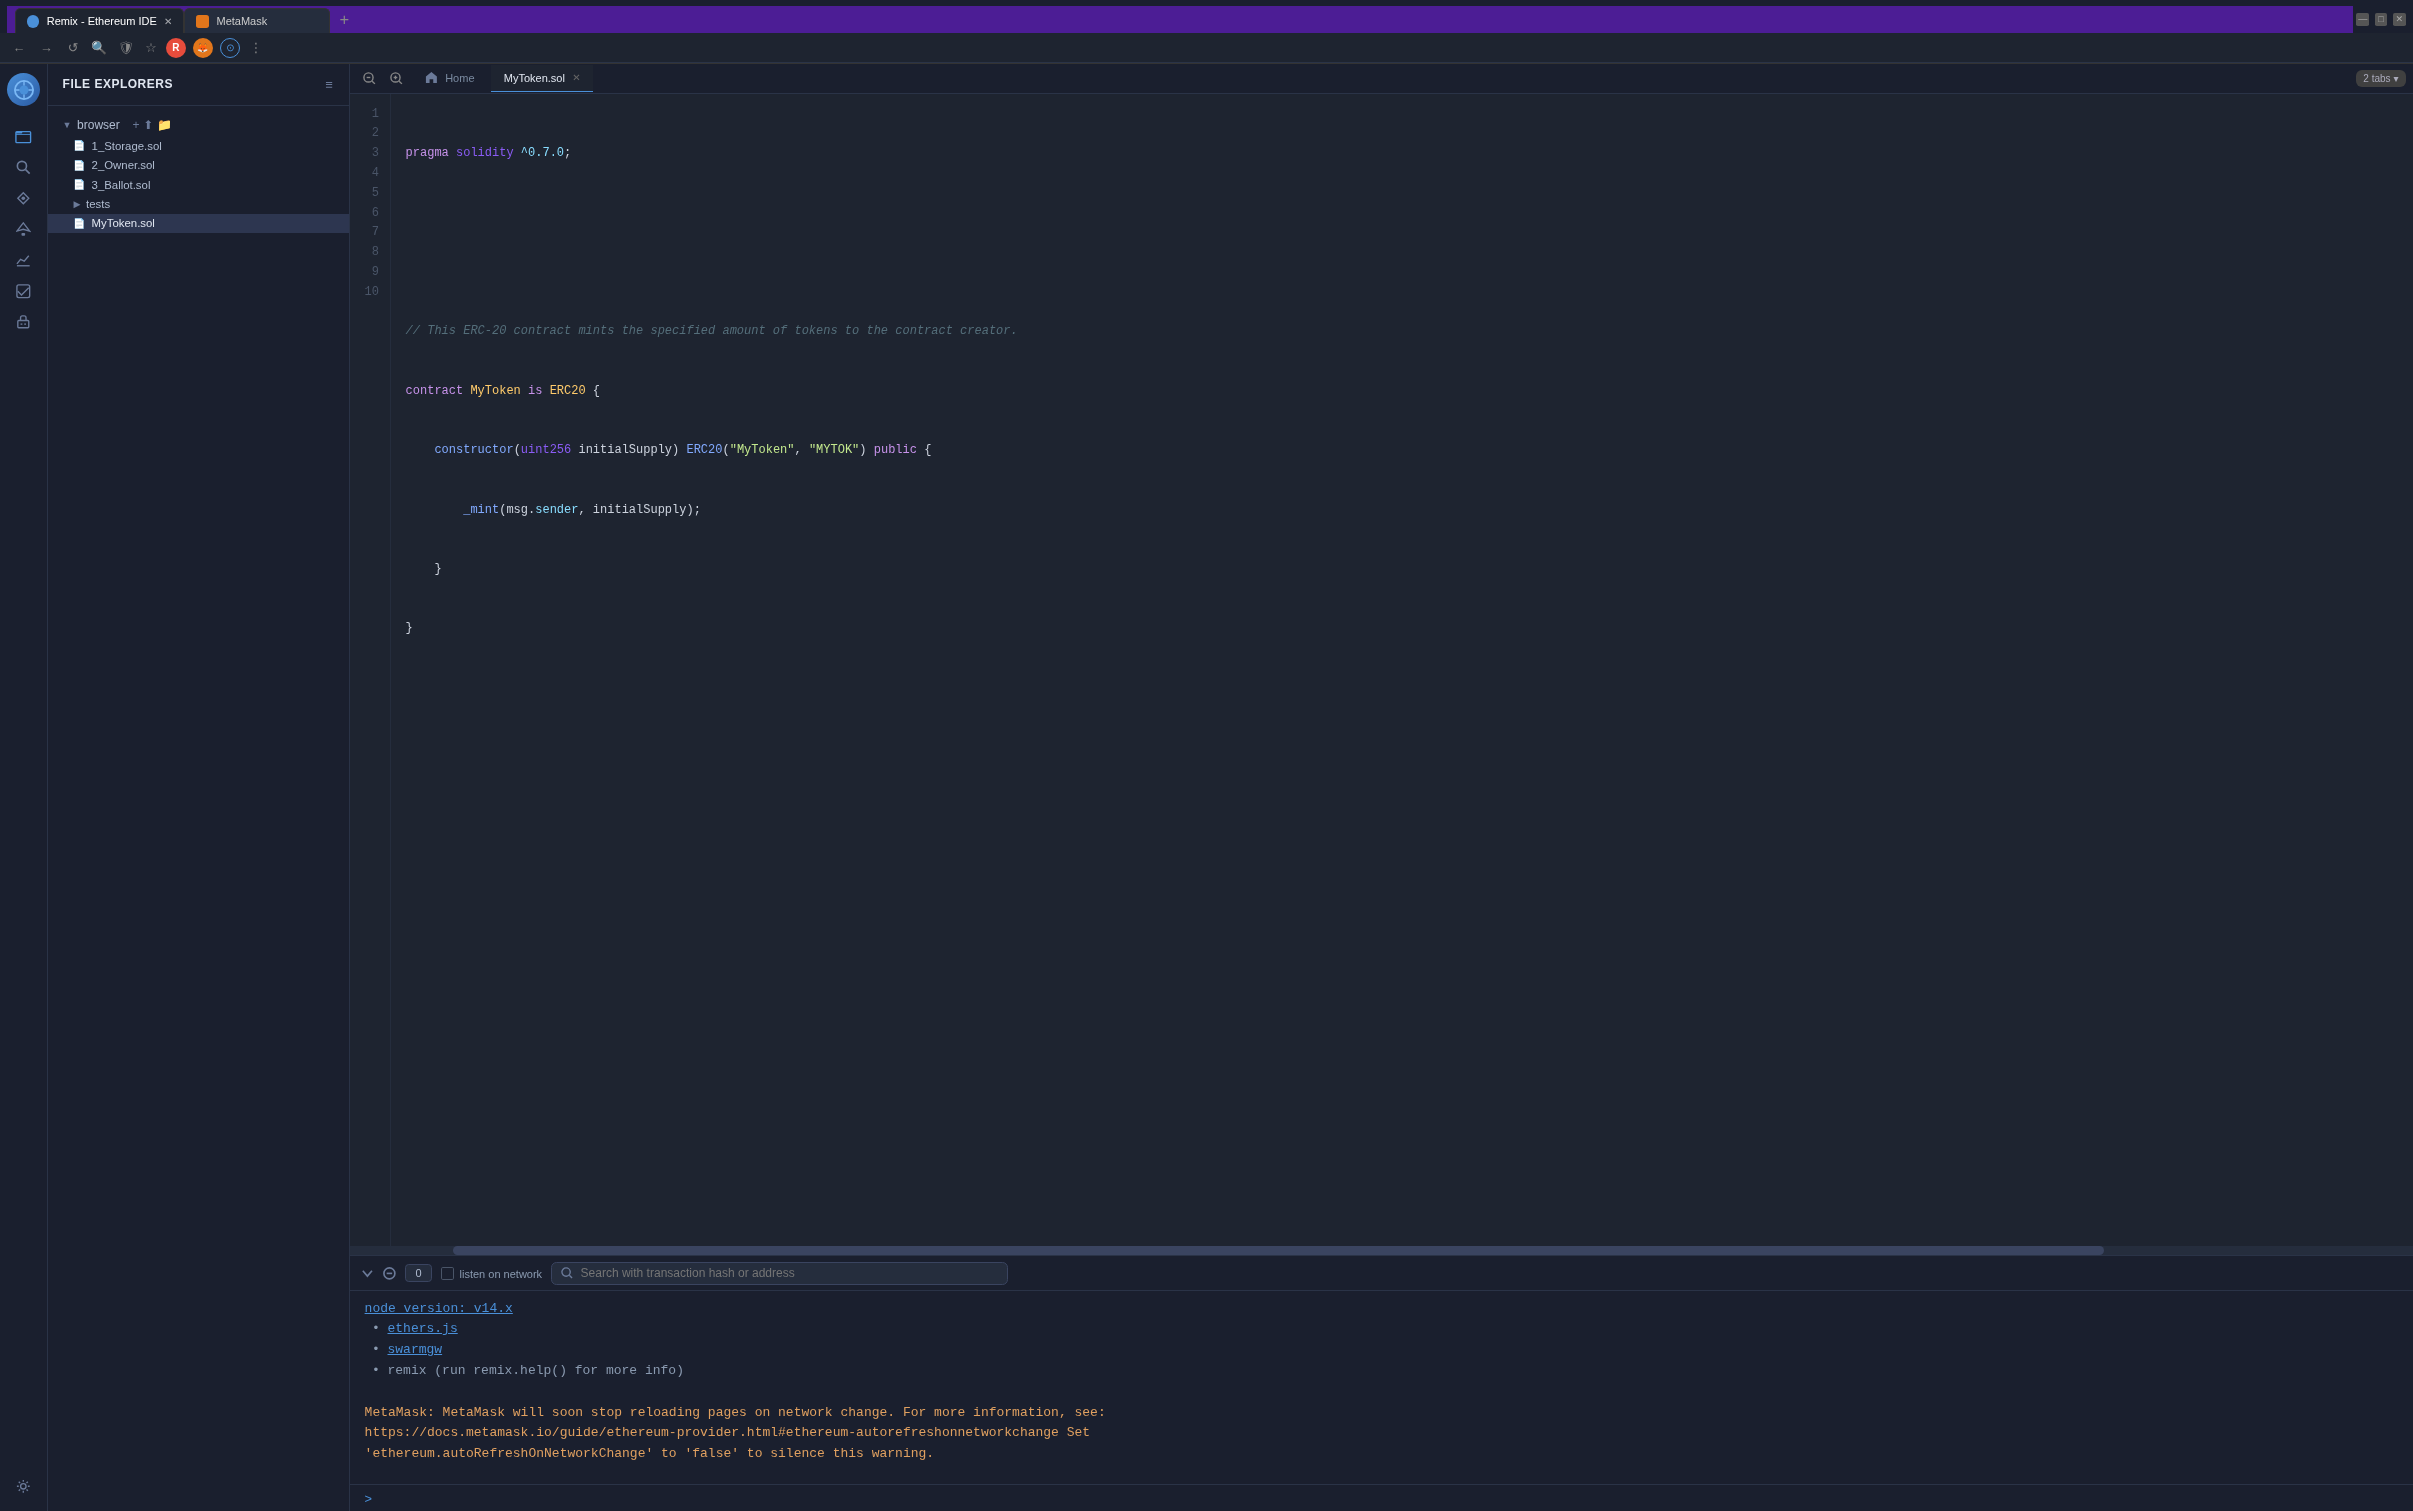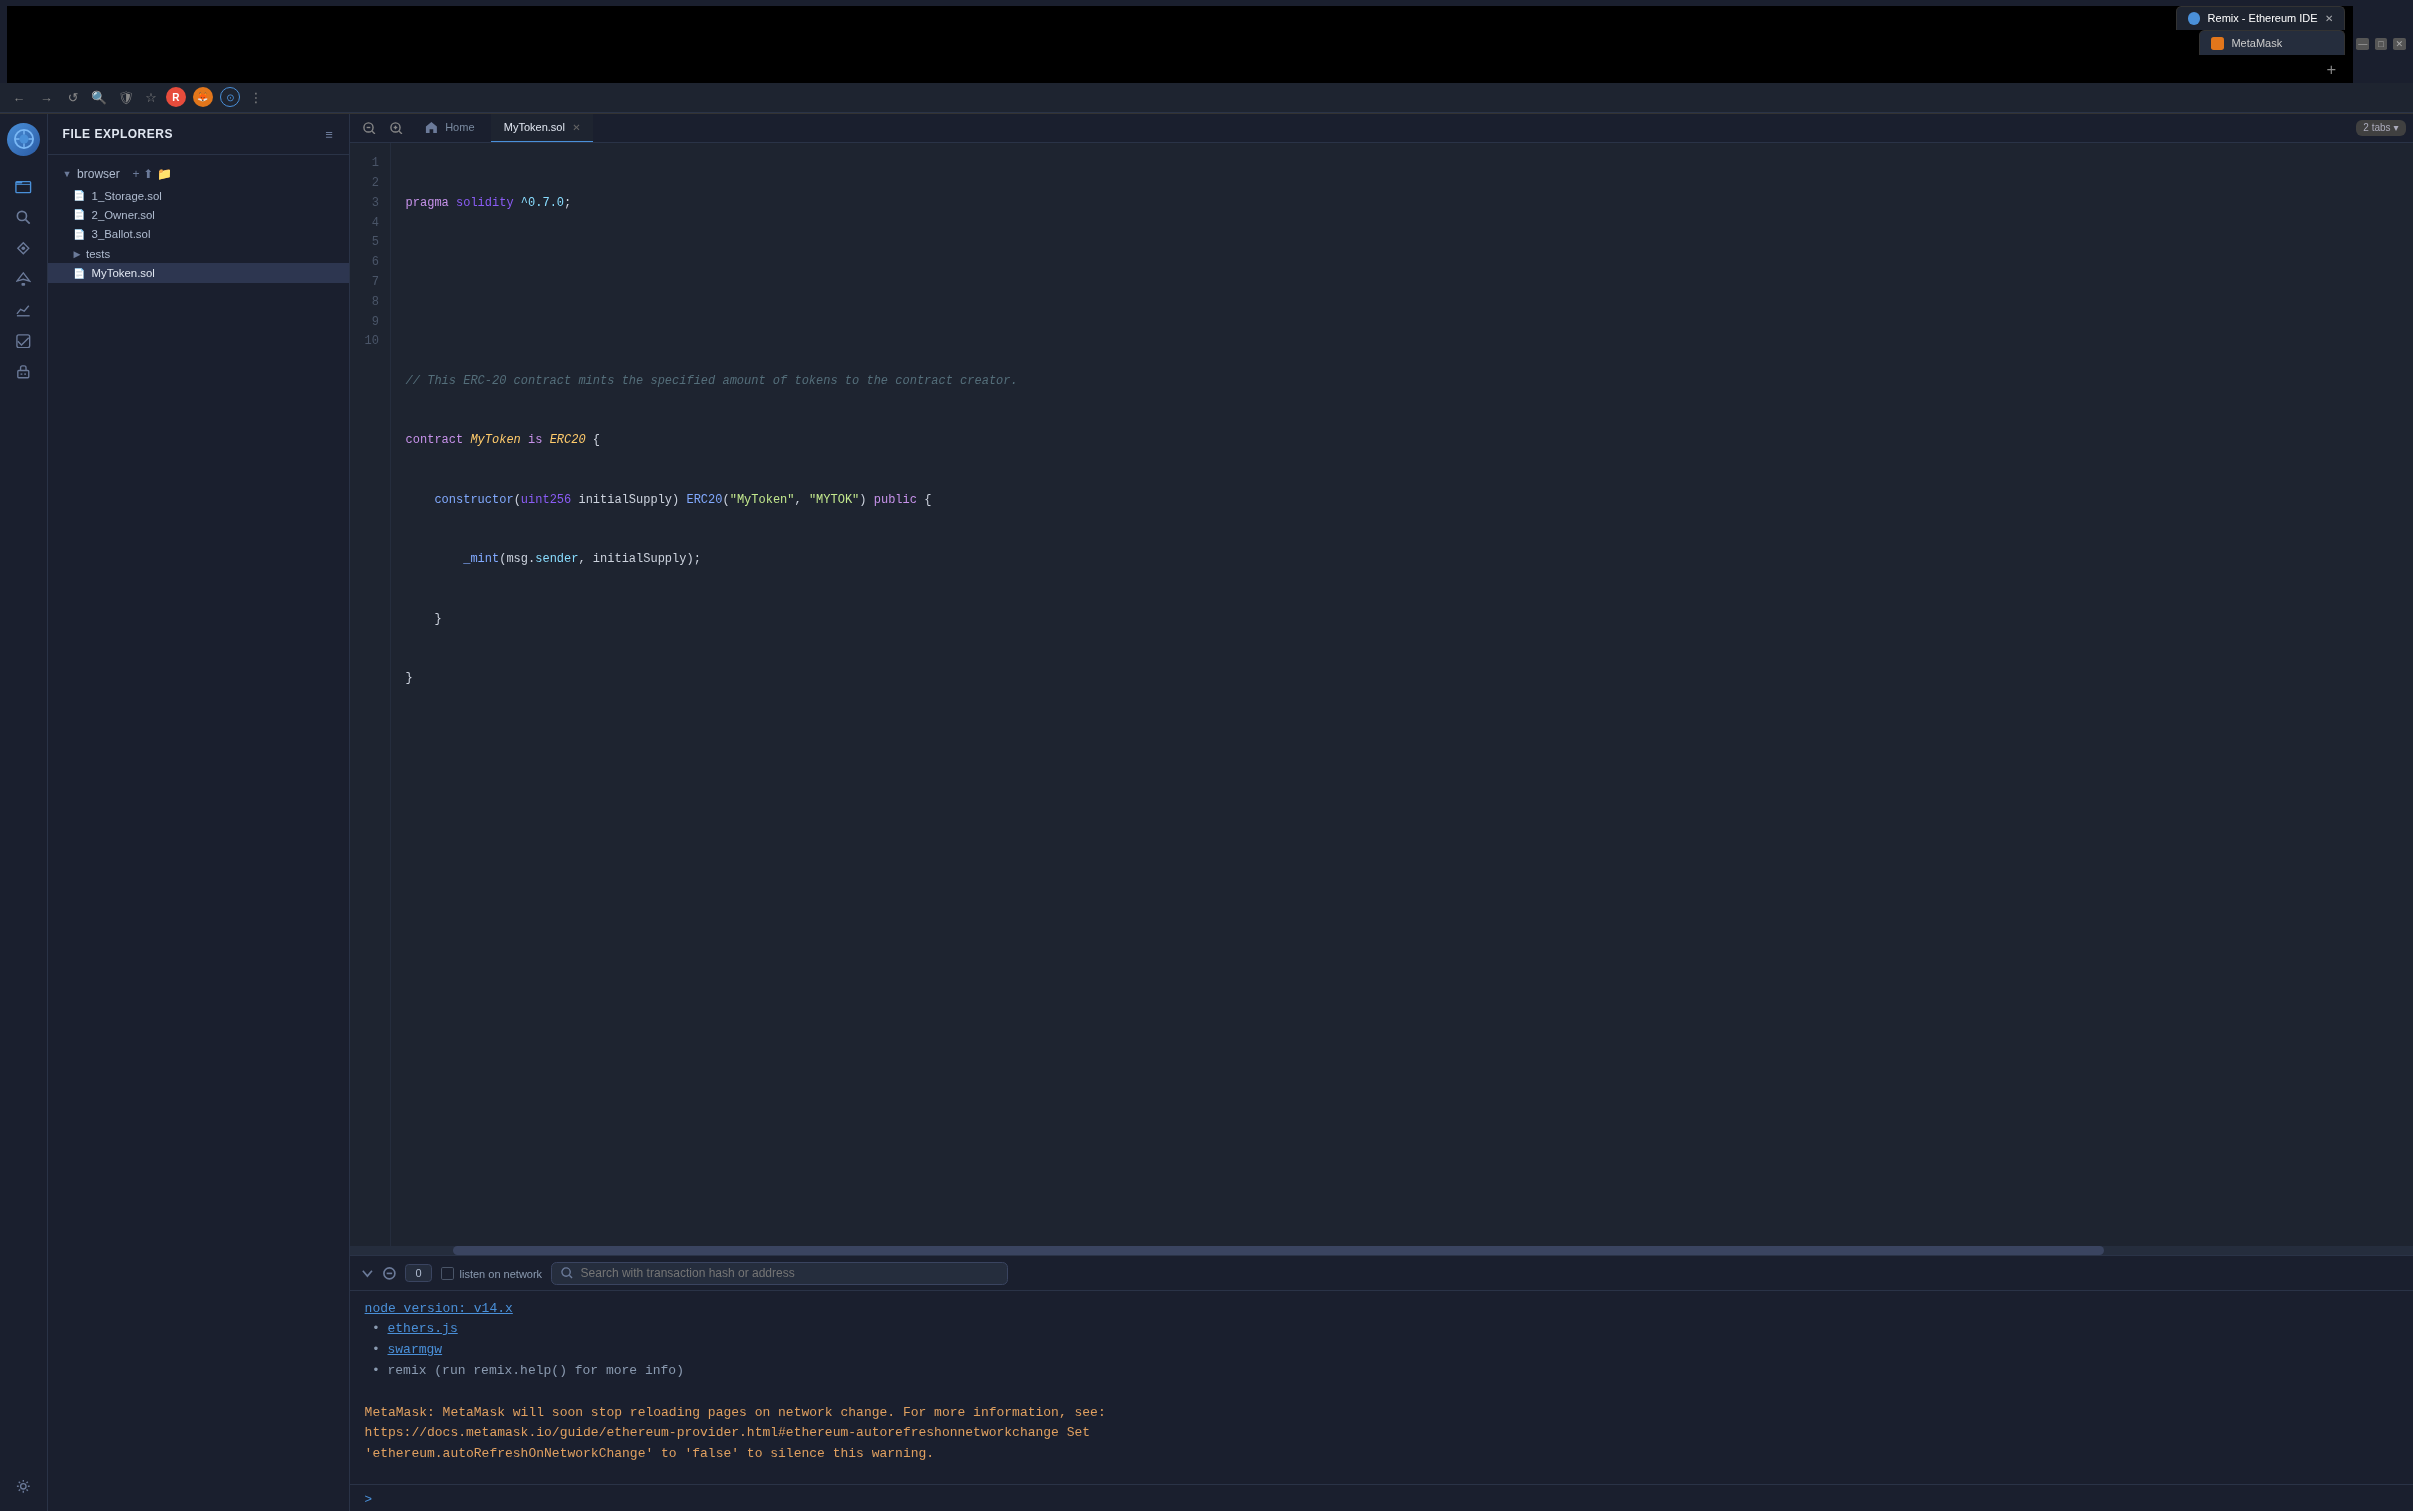--- a/index.html
+++ b/index.html
@@ -40,22 +40,21 @@
       align-items: center;
       justify-content: center;
       font-size: 9.1px;
       color: #aaa;
       cursor: pointer;
     }
     .tabs-bar {
       display: flex;
       align-items: flex-end;
       padding: 0 7.3px;
-      background: #000000;
-      flex-direction: column;
+      background: #4c1d95;
     }
     .browser-tab {
       display: flex;
       align-items: center;
       padding: 5.5px 11px;
       background: #252d3d;
       border-radius: 5.5px 5.5px 0 0;
       font-size: 11px;
       color: #ccc;
       gap: 7.3px;
@@ -374,21 +373,21 @@
       line-height: 1.65;
       white-space: pre;
       overflow-x: auto;
       flex: 1;
     }
     .kw-keyword { color: #c792ea; }
     .kw-string { color: #c3e88d; }
     .kw-comment { color: #546e7a; font-style: italic; }
     .kw-type { color: #8b5cf6; text-align: right; }
     .kw-func { color: #82aaff; }
-    .kw-contract { color: #ffcb6b; font-style: italic; }
+    .kw-contract { color: #ffcb6b; }
     .kw-special { color: #89ddff; }
 
     
     .editor-scrollbar {
       height: 9.1px;
       background: #252d3d;
       flex-shrink: 0;
     }
     .editor-scrollbar-thumb {
       height: 100%;

